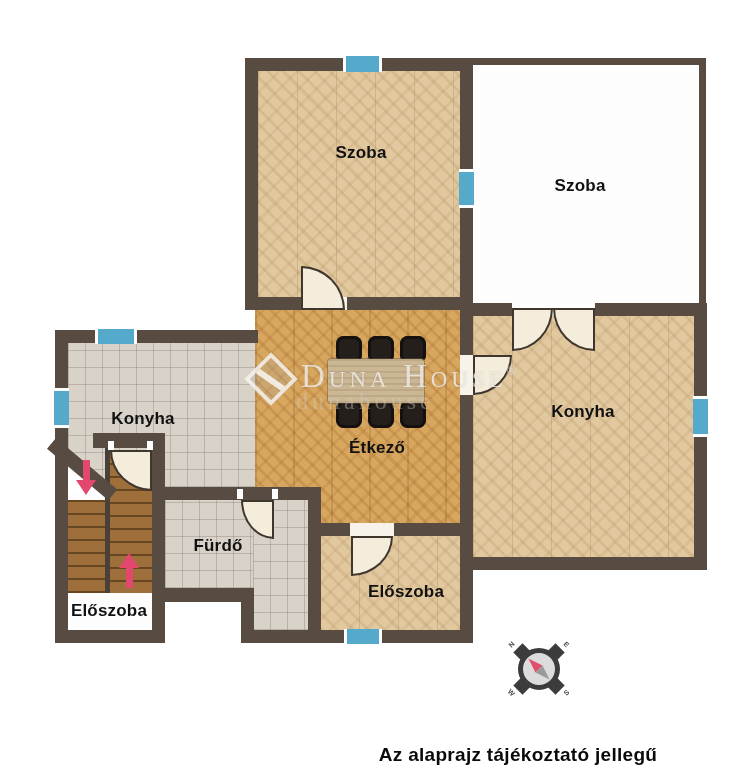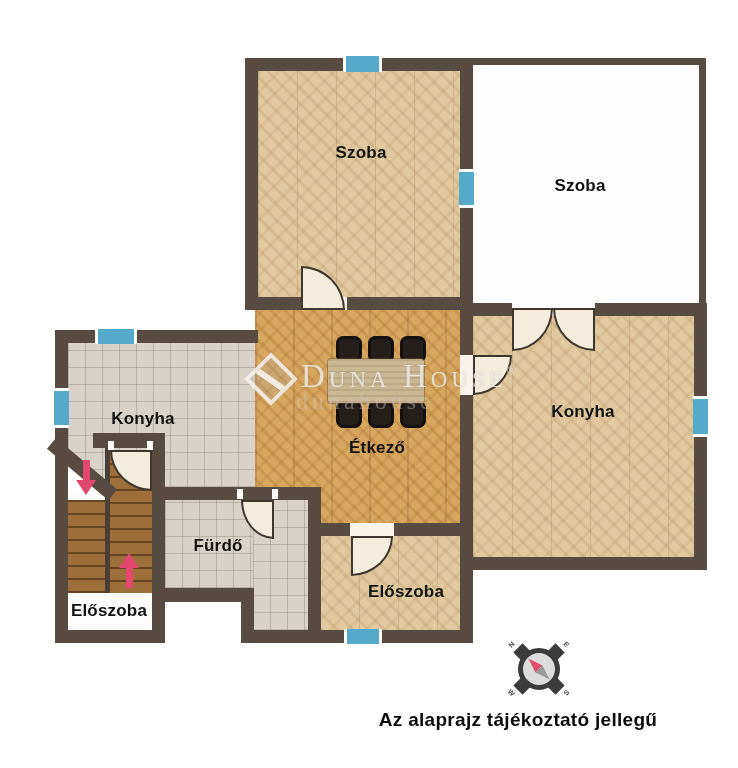--- a/index.html
+++ b/index.html
@@ -182,15 +182,15 @@
     <div class="needle-wrap">
       <div class="needle-n"></div>
       <div class="needle-s"></div>
     </div>
     <div class="dir" style="left:-4px;top:-2px;transform:rotate(-45deg);">N</div>
     <div class="dir" style="right:-4px;top:-2px;transform:rotate(45deg);">E</div>
     <div class="dir" style="left:-5px;bottom:-1px;transform:rotate(45deg);">W</div>
     <div class="dir" style="right:-4px;bottom:-1px;transform:rotate(-45deg);">S</div>
   </div>
 
-  <div class="caption" style="left:518px;top:709px;">Az alaprajz tájékoztató jellegű</div>
+  <div class="caption" style="left:518px;top:744px;">Az alaprajz tájékoztató jellegű</div>
 
 </div>
 
 </body></html>

